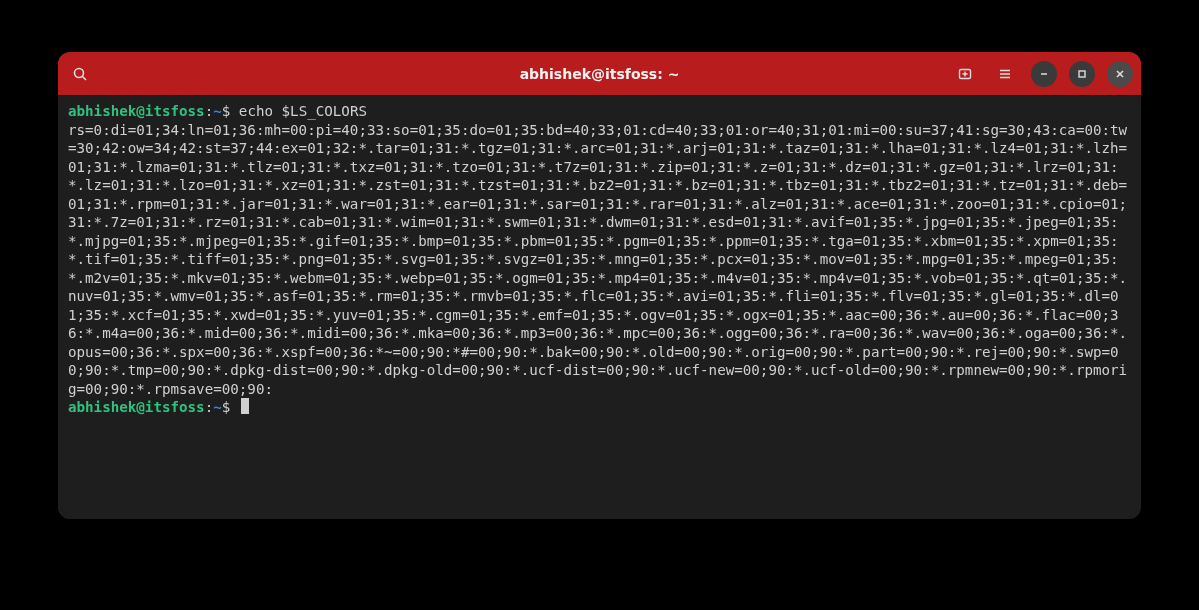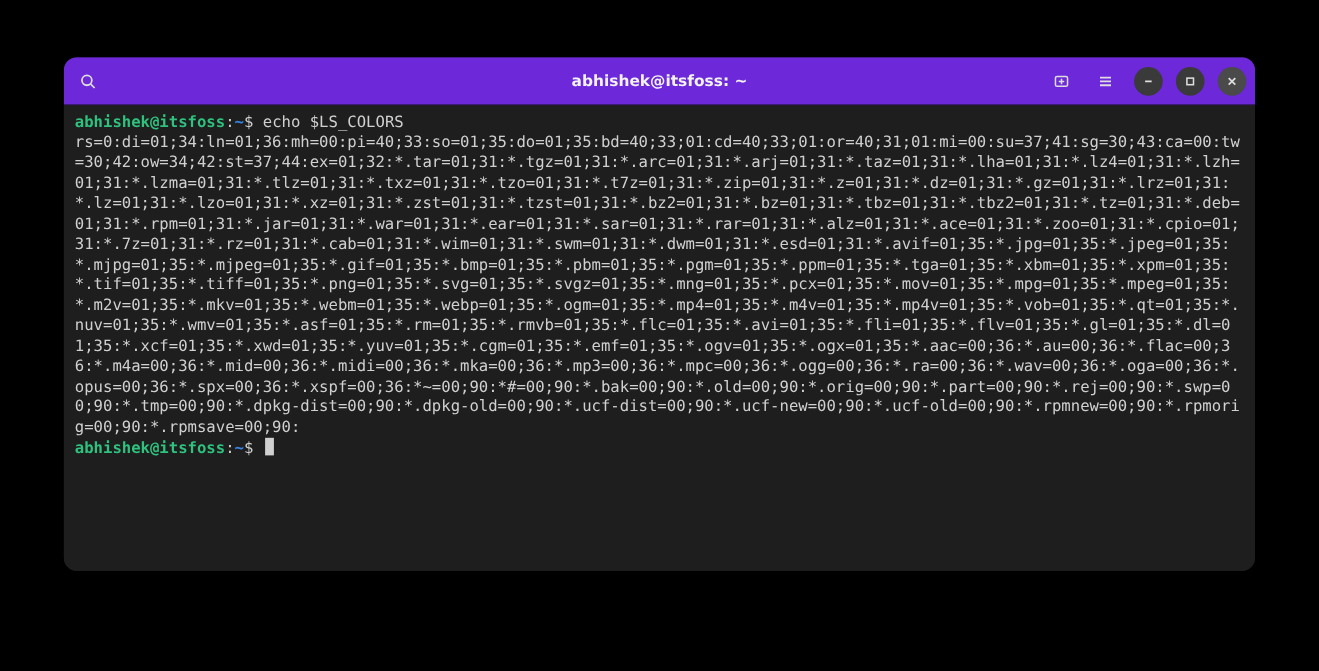--- a/index.html
+++ b/index.html
@@ -19,21 +19,21 @@
     height: 467px;
     background: #1a1a1a;
     border-radius: 12px;
     box-shadow: 0 8px 28px rgba(0,0,0,0.6);
     display: flex;
     flex-direction: column;
     overflow: hidden;
   }
   .titlebar {
     height: 44px;
-    background: #6d28d9;
+    background: #b91c1c;
     display: flex;
     align-items: center;
     justify-content: space-between;
     padding: 0 8px;
     box-sizing: border-box;
     border-bottom: 1px solid #111;
     color: #e6e6e6;
     font-family: "DejaVu Sans", "Segoe UI", sans-serif;
     font-size: 14px;
   }

